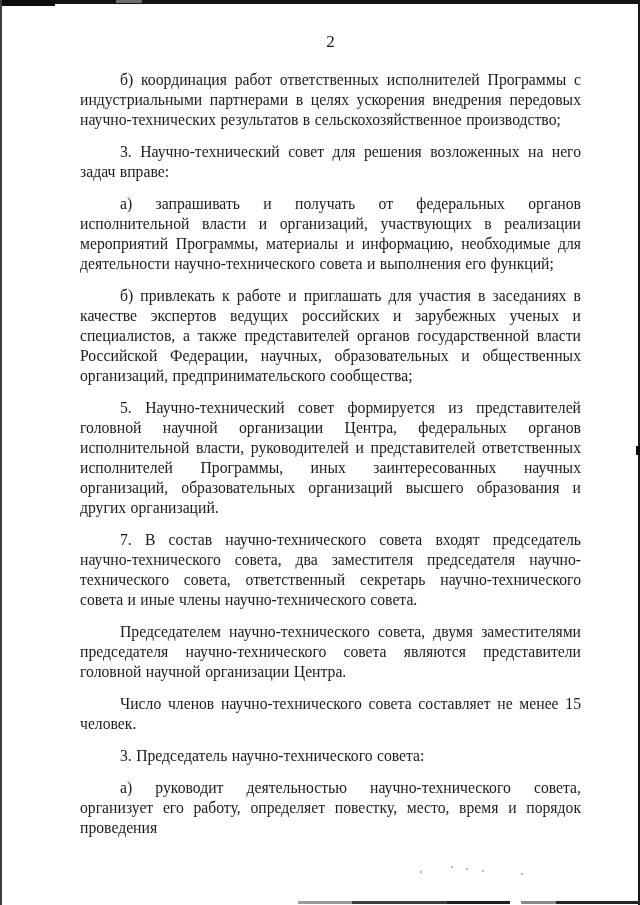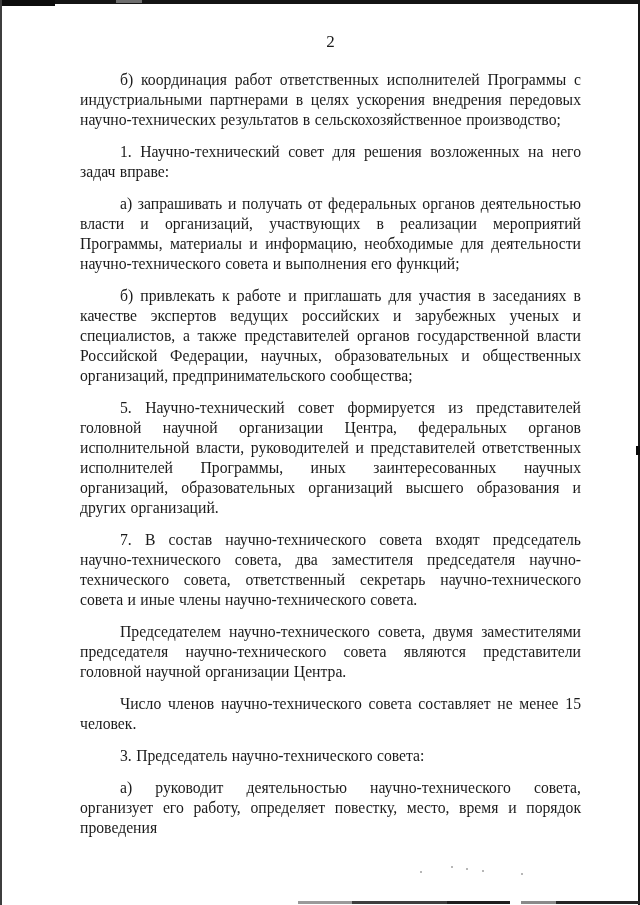--- a/index.html
+++ b/index.html
@@ -79,22 +79,22 @@
   <div class="scan-border-top-thick"></div>
   <div class="scan-border-top-light"></div>
   <div class="scan-border-left"></div>
   <div class="scan-border-right"></div>
   <div class="scan-blob-right"></div>
 
   <div class="text-block">
     <div class="page-number">2</div>
     <div>
         <p class="para">б) координация работ ответственных исполнителей Программы с индустриальными партнерами в целях ускорения внедрения передовых научно-технических результатов в сельскохозяйственное производство;</p>
-        <p class="para">1. Научно-технический совет для решения возложенных на него задач вправе:</p>
-        <p class="para">а) запрашивать и получать от федеральных органов деятельностью власти и организаций, участвующих в реализации мероприятий Программы, материалы и информацию, необходимые для деятельности научно-технического совета и выполнения его функций;</p>
+        <p class="para">3. Научно-технический совет для решения возложенных на него задач вправе:</p>
+        <p class="para">а) запрашивать и получать от федеральных органов исполнительной власти и организаций, участвующих в реализации мероприятий Программы, материалы и информацию, необходимые для деятельности научно-технического совета и выполнения его функций;</p>
         <p class="para">б) привлекать к работе и приглашать для участия в заседаниях в качестве экспертов ведущих российских и зарубежных ученых и специалистов, а также представителей органов государственной власти Российской Федерации, научных, образовательных и общественных организаций, предпринимательского сообщества;</p>
         <p class="para">5. Научно-технический совет формируется из представителей головной научной организации Центра, федеральных органов исполнительной власти, руководителей и представителей ответственных исполнителей Программы, иных заинтересованных научных организаций, образовательных организаций высшего образования и других организаций.</p>
         <p class="para">7. В состав научно-технического совета входят председатель научно-технического совета, два заместителя председателя научно-технического совета, ответственный секретарь научно-технического совета и иные члены научно-технического совета.</p>
         <p class="para">Председателем научно-технического совета, двумя заместителями председателя научно-технического совета являются представители головной научной организации Центра.</p>
         <p class="para">Число членов научно-технического совета составляет не менее 15 человек.</p>
         <p class="para">3. Председатель научно-технического совета:</p>
         <p class="para">а) руководит деятельностью научно-технического совета, организует его работу, определяет повестку, место, время и порядок проведения</p>
       </div>
   </div>
 

